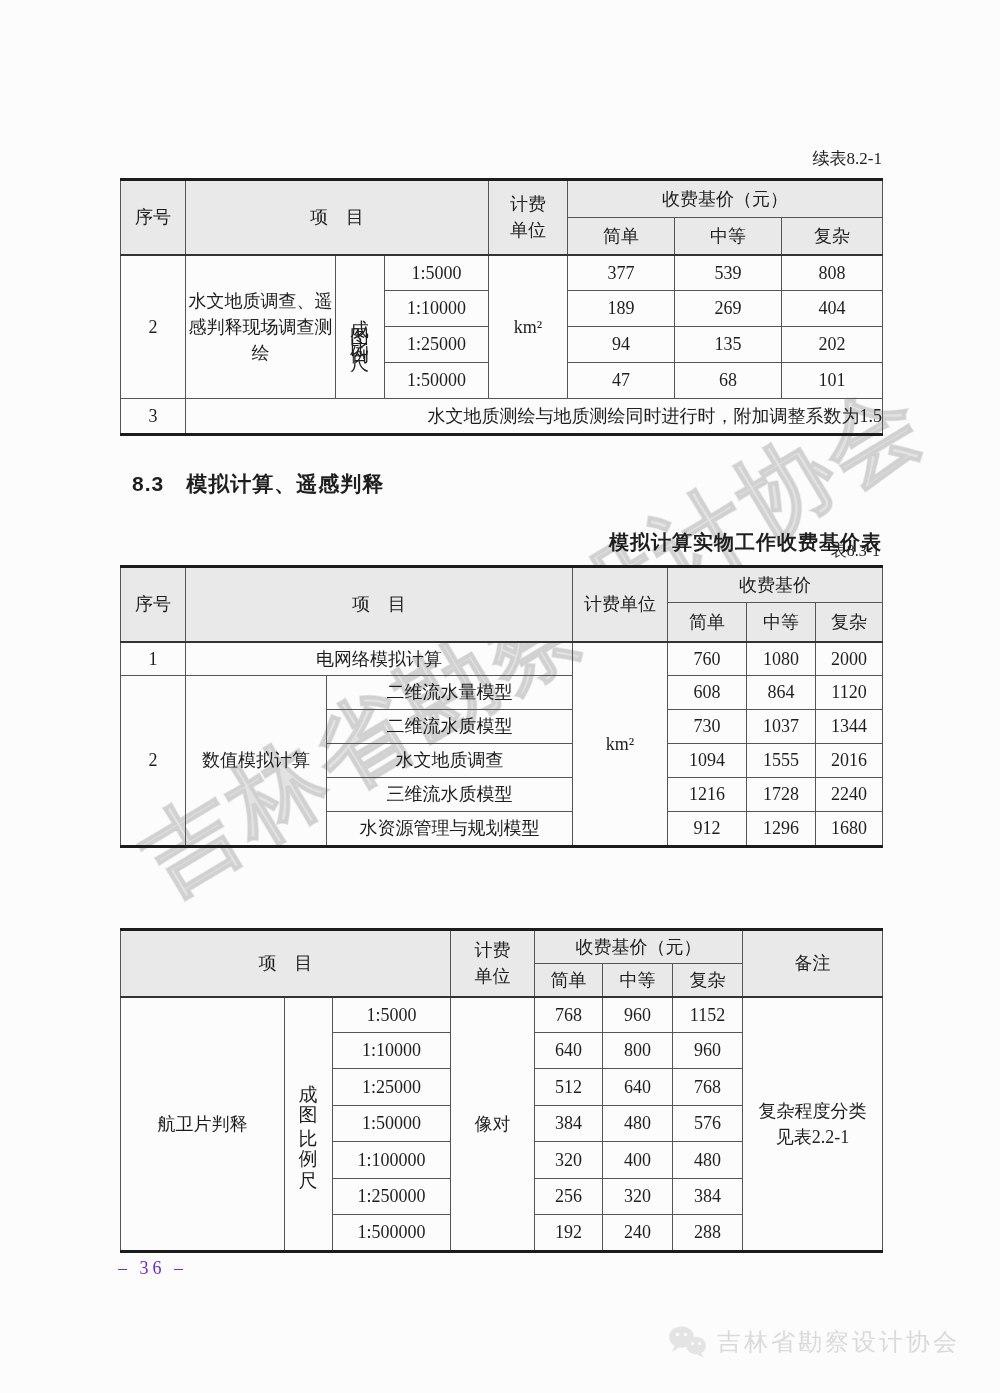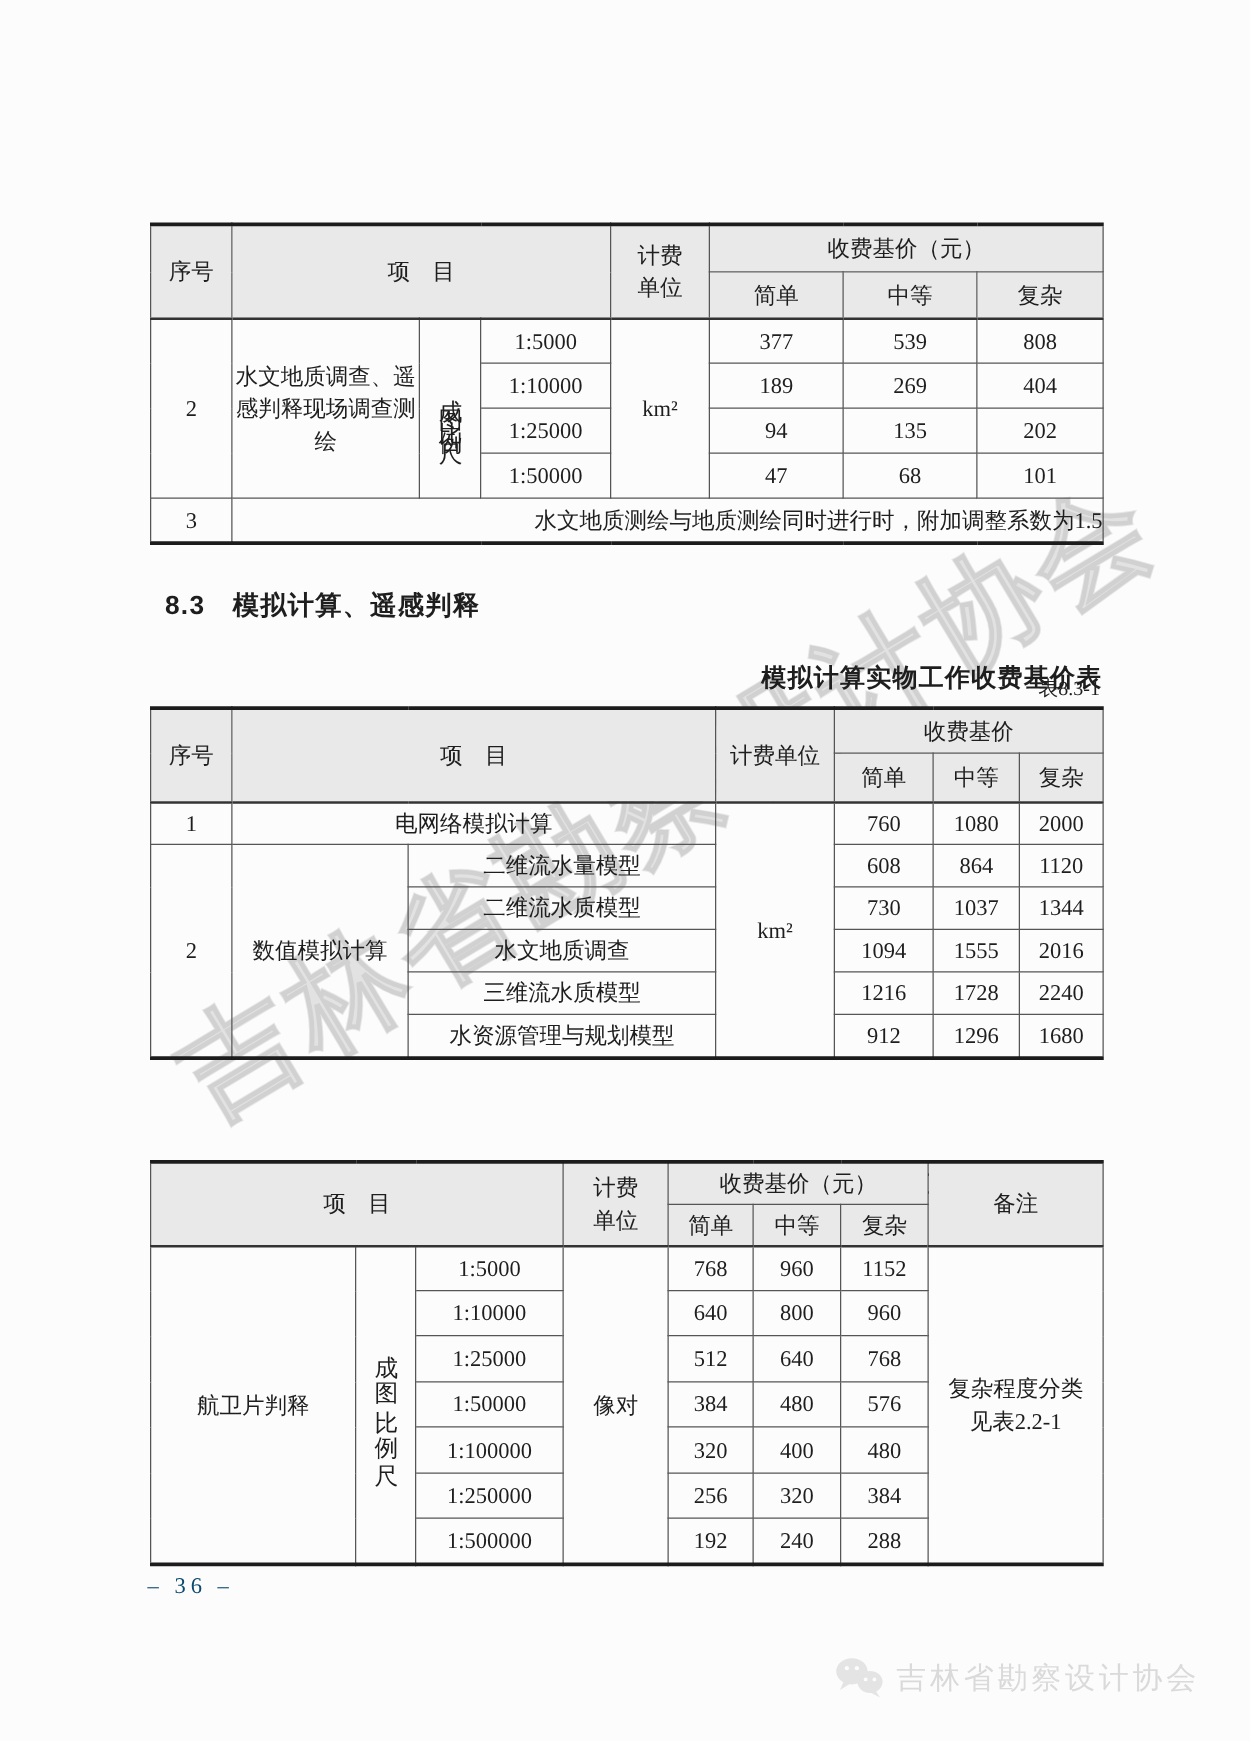--- a/index.html
+++ b/index.html
@@ -53,39 +53,40 @@
   .tbl-title{
     text-align:right; font-family:"Liberation Sans","DejaVu Sans",sans-serif;
     font-weight:bold; font-size:20px; letter-spacing:1px;
   }
   .tbl-tag{
     position:absolute; right:2px; top:12px; font-size:16px;
   }
   
   .page-number{
     position:absolute; left:118px; top:1258px; z-index:1;
-    font-size:18px; letter-spacing:4px; color:#0c4a6e;
+    font-size:18px; letter-spacing:4px; color:#6d28d9;
   }
   .footer-brand{
     position:absolute; right:40px; top:1324px; z-index:1;
     display:flex; align-items:center; gap:9px;
     color:#dadada;
     font-family:"Liberation Sans","DejaVu Sans",sans-serif;
     font-size:24px; letter-spacing:3px;
   }
   .wechat-icon{ display:inline-block; width:42px; height:36px; }
   .remark-cell{ text-align:left; padding-left:12px; line-height:1.8; font-size:18px; }
 </style>
 </head>
 <body>
 
 <div class="page">
 
   <div class="watermark">吉林省勘察设计协会</div>
 
+  <div class="cont-label">续表8.2-1</div>
 
   <table class="tbl" style="top:178px;">
     <colgroup>
       <col style="width:65px">
         <col style="width:150px">
         <col style="width:49px">
         <col style="width:104px">
       <col style="width:79px">
         <col style="width:107px">
         <col style="width:107px">

